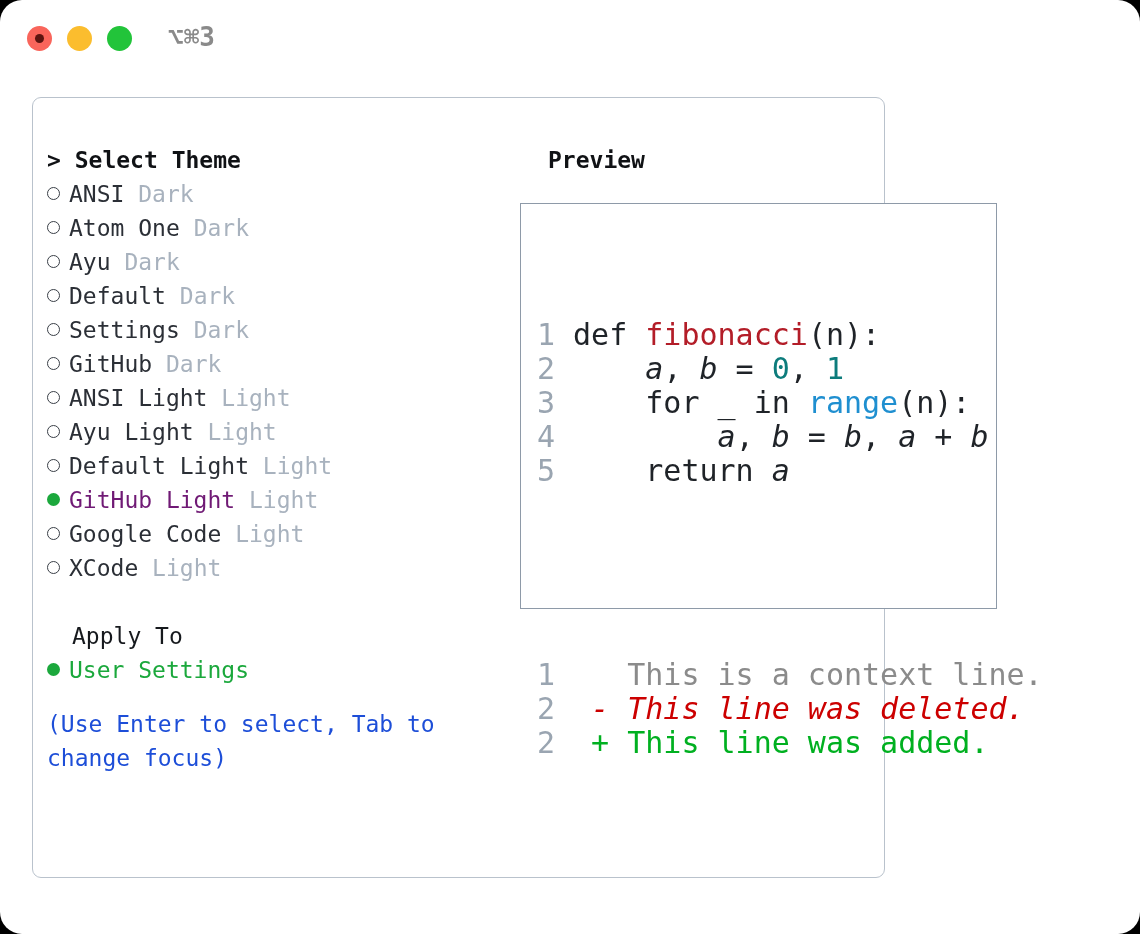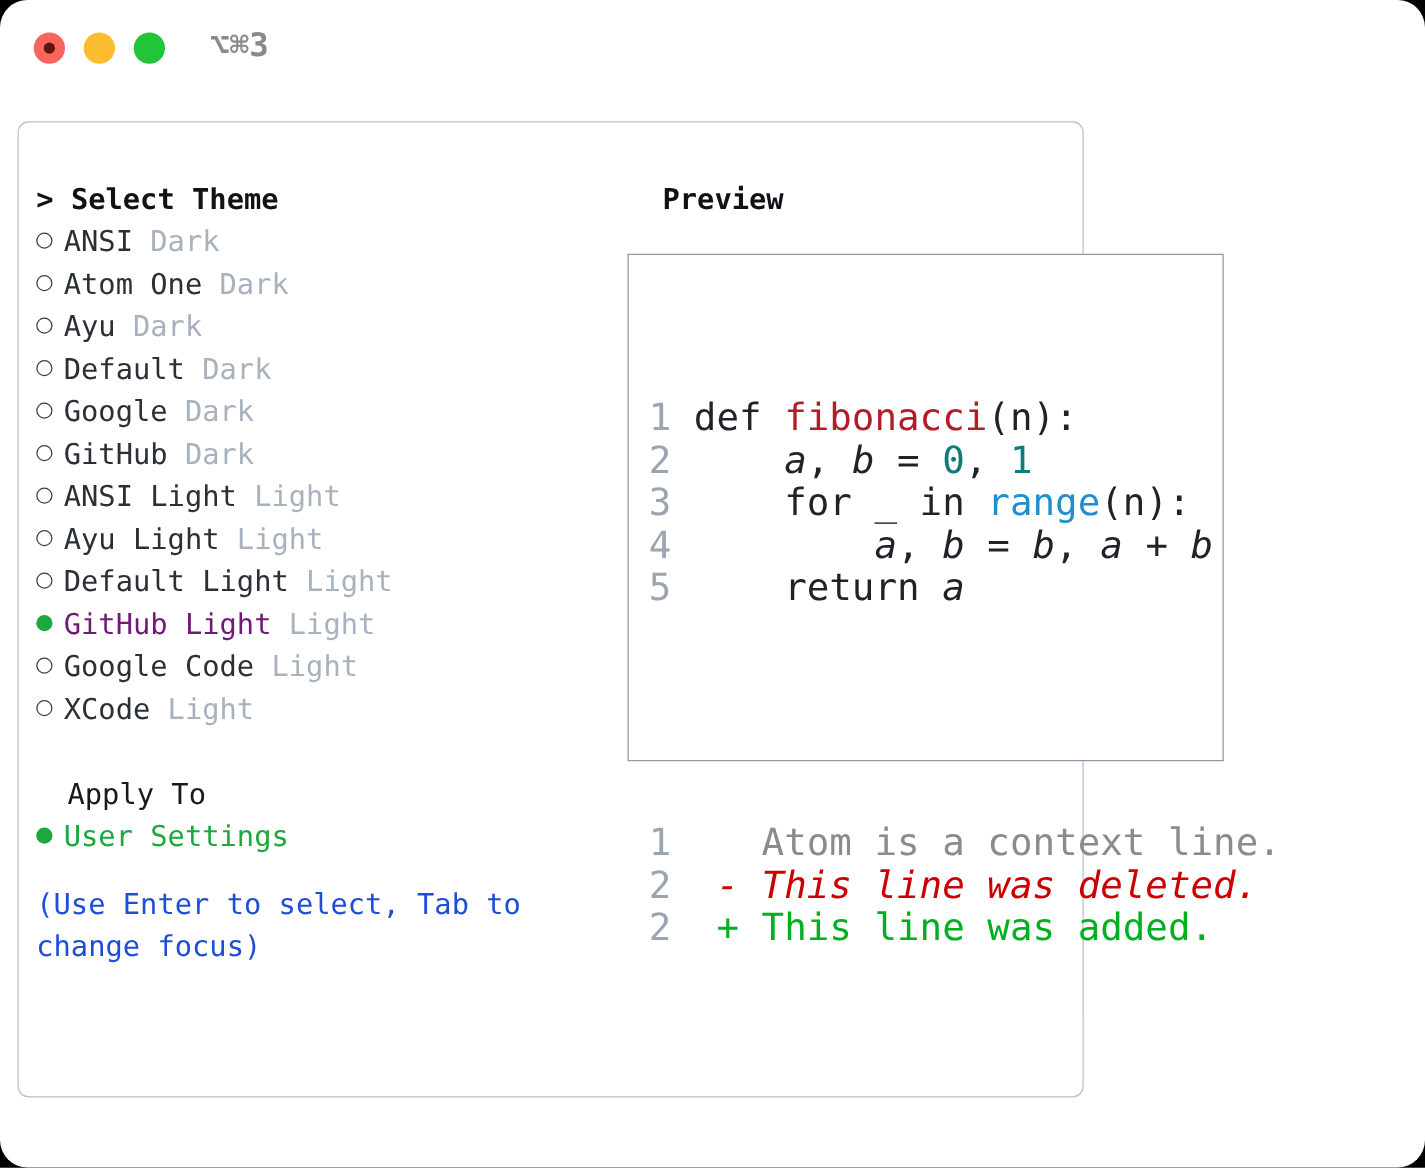--- a/index.html
+++ b/index.html
@@ -58,21 +58,21 @@
     font-size: 26px;
     font-weight: bold;
     color: #8a8a8a;
     letter-spacing: 0px;
     white-space: pre;
   }
 
   
   .panel {
     position: absolute;
-    left: 14px;
+    left: 32px;
     top: 97px;
     width: 853px;
     height: 781px;
     border: 1.5px solid #b9c2cc;
     border-radius: 9px;
     box-sizing: border-box;
     background: #ffffff;
     padding-left: 28px;
   }
 
@@ -202,21 +202,21 @@
 
   <div class="panel">
 
     <div class="left-col">
       <div class="row heading"><span>&gt; </span><span>Select Theme</span></div>
       <div id="theme-items">
           <div class="row"><span class="bullet"><span class="bullet-dot empty"></span></span><span class="theme-name">ANSI</span><span class="theme-variant"> Dark</span></div>
           <div class="row"><span class="bullet"><span class="bullet-dot empty"></span></span><span class="theme-name">Atom One</span><span class="theme-variant"> Dark</span></div>
           <div class="row"><span class="bullet"><span class="bullet-dot empty"></span></span><span class="theme-name">Ayu</span><span class="theme-variant"> Dark</span></div>
           <div class="row"><span class="bullet"><span class="bullet-dot empty"></span></span><span class="theme-name">Default</span><span class="theme-variant"> Dark</span></div>
-          <div class="row"><span class="bullet"><span class="bullet-dot empty"></span></span><span class="theme-name">Google</span><span class="theme-variant"> Dark</span></div>
+          <div class="row"><span class="bullet"><span class="bullet-dot empty"></span></span><span class="theme-name">Settings</span><span class="theme-variant"> Dark</span></div>
           <div class="row"><span class="bullet"><span class="bullet-dot empty"></span></span><span class="theme-name">GitHub</span><span class="theme-variant"> Dark</span></div>
           <div class="row"><span class="bullet"><span class="bullet-dot empty"></span></span><span class="theme-name">ANSI Light</span><span class="theme-variant"> Light</span></div>
           <div class="row"><span class="bullet"><span class="bullet-dot empty"></span></span><span class="theme-name">Ayu Light</span><span class="theme-variant"> Light</span></div>
           <div class="row"><span class="bullet"><span class="bullet-dot empty"></span></span><span class="theme-name">Default Light</span><span class="theme-variant"> Light</span></div>
           <div class="row"><span class="bullet"><span class="bullet-dot filled"></span></span><span class="theme-name selected">GitHub Light</span><span class="theme-variant"> Light</span></div>
           <div class="row"><span class="bullet"><span class="bullet-dot empty"></span></span><span class="theme-name">Google Code</span><span class="theme-variant"> Light</span></div>
           <div class="row"><span class="bullet"><span class="bullet-dot empty"></span></span><span class="theme-name">XCode</span><span class="theme-variant"> Light</span></div>
         </div>
 
       <div class="section-gap"></div>
@@ -228,19 +228,19 @@
 
       <div class="hint">(Use Enter to select, Tab to change focus)</div>
     </div>
 
     <div class="right-col">
       <div class="preview-title">Preview</div>
       <div class="preview-box">
         <div class="code-area">
           <div id="code-lines"><div class="code-line"><span class="lineno">1</span><span class="code-text"> </span><span class="code-text">def </span><span class="tok-func">fibonacci</span><span class="code-text">(n):</span></div><div class="code-line"><span class="lineno">2</span><span class="code-text"> </span><span class="code-text">    </span><span class="code-text tok-var">a</span><span class="code-text">, </span><span class="code-text tok-var">b</span><span class="code-text"> = </span><span class="tok-num">0</span><span class="code-text">, </span><span class="tok-num">1</span></div><div class="code-line"><span class="lineno">3</span><span class="code-text"> </span><span class="code-text">    for _ in </span><span class="tok-builtin">range</span><span class="code-text">(n):</span></div><div class="code-line"><span class="lineno">4</span><span class="code-text"> </span><span class="code-text">        </span><span class="code-text tok-var">a</span><span class="code-text">, </span><span class="code-text tok-var">b</span><span class="code-text"> = </span><span class="code-text tok-var">b</span><span class="code-text">, </span><span class="code-text tok-var">a</span><span class="code-text"> + </span><span class="code-text tok-var">b</span></div><div class="code-line"><span class="lineno">5</span><span class="code-text"> </span><span class="code-text">    return </span><span class="code-text tok-var">a</span></div></div>
           <div class="blank-line"></div>
-          <div id="diff-lines"><div class="code-line"><span class="lineno">1</span><span class="diff-ctx">    Atom is a context line.</span></div><div class="code-line"><span class="lineno">2</span><span class="diff-del">  - This line was deleted.</span></div><div class="code-line"><span class="lineno">2</span><span class="diff-add">  + This line was added.</span></div></div>
+          <div id="diff-lines"><div class="code-line"><span class="lineno">1</span><span class="diff-ctx">    This is a context line.</span></div><div class="code-line"><span class="lineno">2</span><span class="diff-del">  - This line was deleted.</span></div><div class="code-line"><span class="lineno">2</span><span class="diff-add">  + This line was added.</span></div></div>
         </div>
       </div>
     </div>
 
   </div>
 </div>
 
 </body></html>

